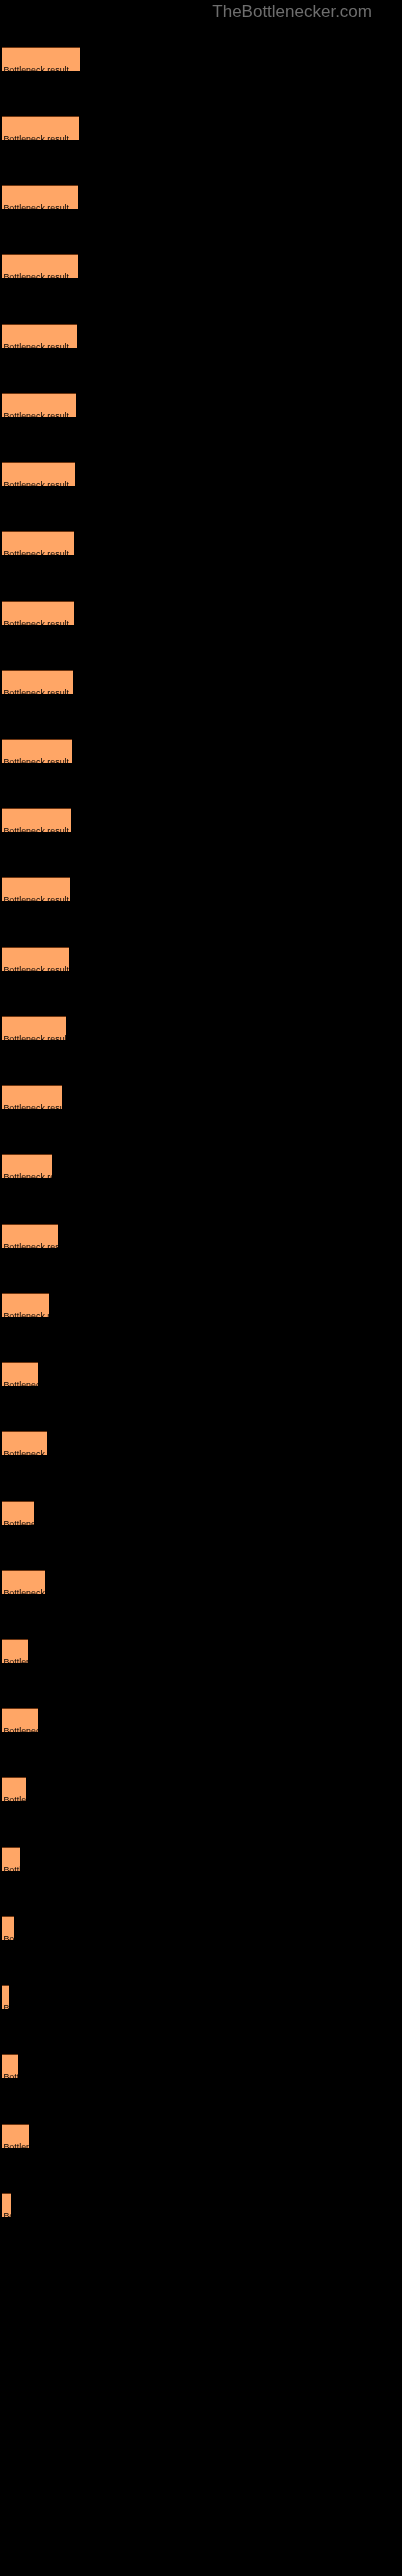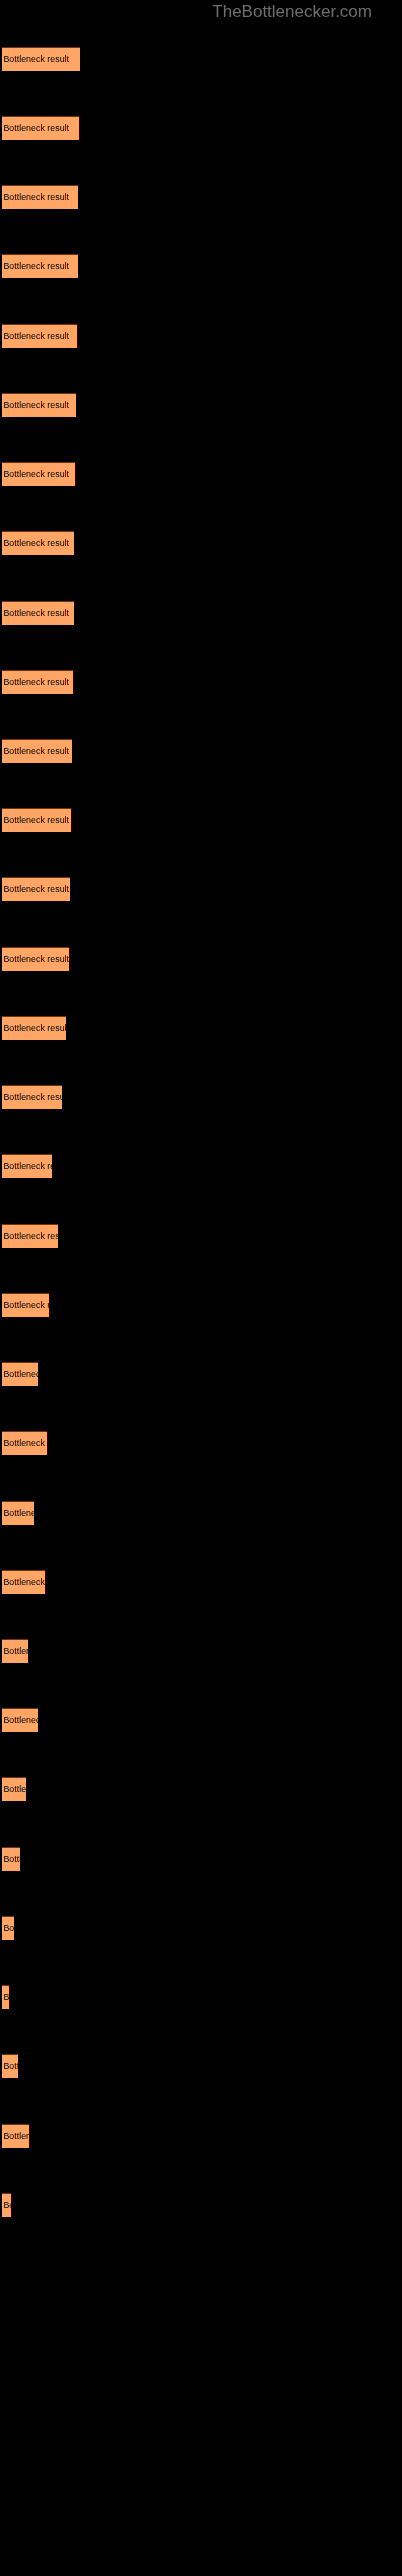--- a/index.html
+++ b/index.html
@@ -38,20 +38,21 @@
   }
   .bar-label {
     position:relative;
     display:block;
     color:#000000;
     font-size:8.9px;
     line-height:24px;
     padding-left:1px;
     white-space:nowrap;
     z-index:2;
+    margin-top:11px;
   }
 </style>
 </head>
 <body>
 
 <div id="root">
 
   <div id="site-title">TheBottlenecker.com</div>
 
   <div id="plot">

